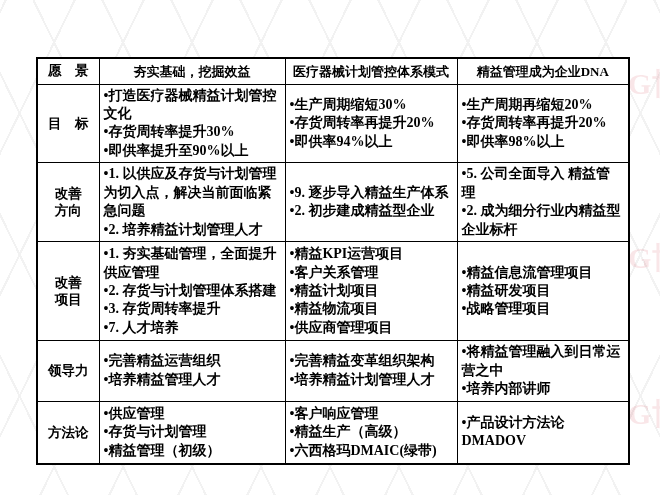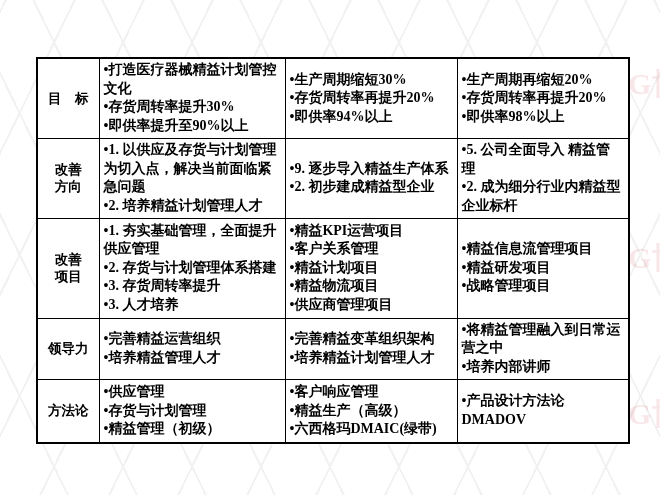--- a/index.html
+++ b/index.html
@@ -64,20 +64,32 @@
 
   <table class="roadmap">
     <colgroup>
       <col class="c-label">
         <col class="c-p1">
         <col class="c-p2">
         <col class="c-p3">
     </colgroup>
     <tbody>
 
+      <tr class="r-vision">
+        <td class="label-cell">愿　景</td>
+        <td class="content-cell center-cell">
+            <div class="bullet-line">夯实基础，挖掘效益</div>
+          </td>
+        <td class="content-cell center-cell">
+            <div class="bullet-line">医疗器械计划管控体系模式</div>
+          </td>
+        <td class="content-cell center-cell">
+            <div class="bullet-line">精益管理成为企业DNA</div>
+          </td>
+      </tr>
 
       <tr class="r-goals">
         <td class="label-cell">目　标</td>
         <td class="content-cell">
             <div class="bullet-line">•打造医疗器械精益计划管控文化</div>
             <div class="bullet-line">•存货周转率提升30%</div>
             <div class="bullet-line">•即供率提升至90%以上</div>
           </td>
         <td class="content-cell">
             <div class="bullet-line">•生产周期缩短30%</div>
@@ -108,21 +120,21 @@
           </td>
       </tr>
 
       <tr class="r-projects">
         <td class="label-cell">改善
 项目</td>
         <td class="content-cell">
             <div class="bullet-line">•1. 夯实基础管理，全面提升供应管理</div>
             <div class="bullet-line">•2. 存货与计划管理体系搭建</div>
             <div class="bullet-line">•3. 存货周转率提升</div>
-            <div class="bullet-line">•3. 人才培养</div>
+            <div class="bullet-line">•7. 人才培养</div>
           </td>
         <td class="content-cell">
             <div class="bullet-line">•精益KPI运营项目</div>
             <div class="bullet-line">•客户关系管理</div>
             <div class="bullet-line">•精益计划项目</div>
             <div class="bullet-line">•精益物流项目</div>
             <div class="bullet-line">•供应商管理项目</div>
           </td>
         <td class="content-cell">
             <div class="bullet-line">•精益信息流管理项目</div>

